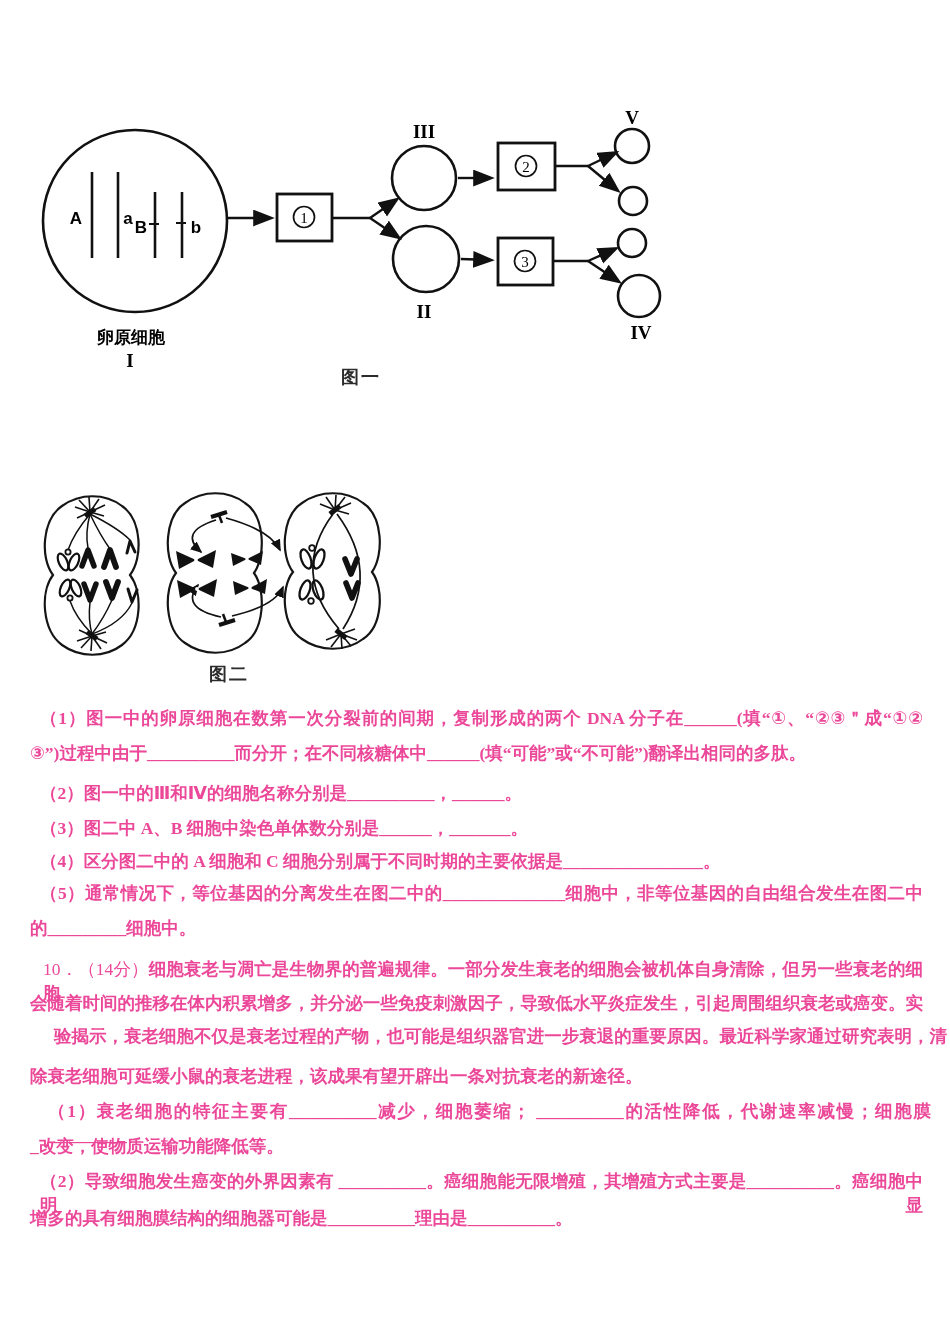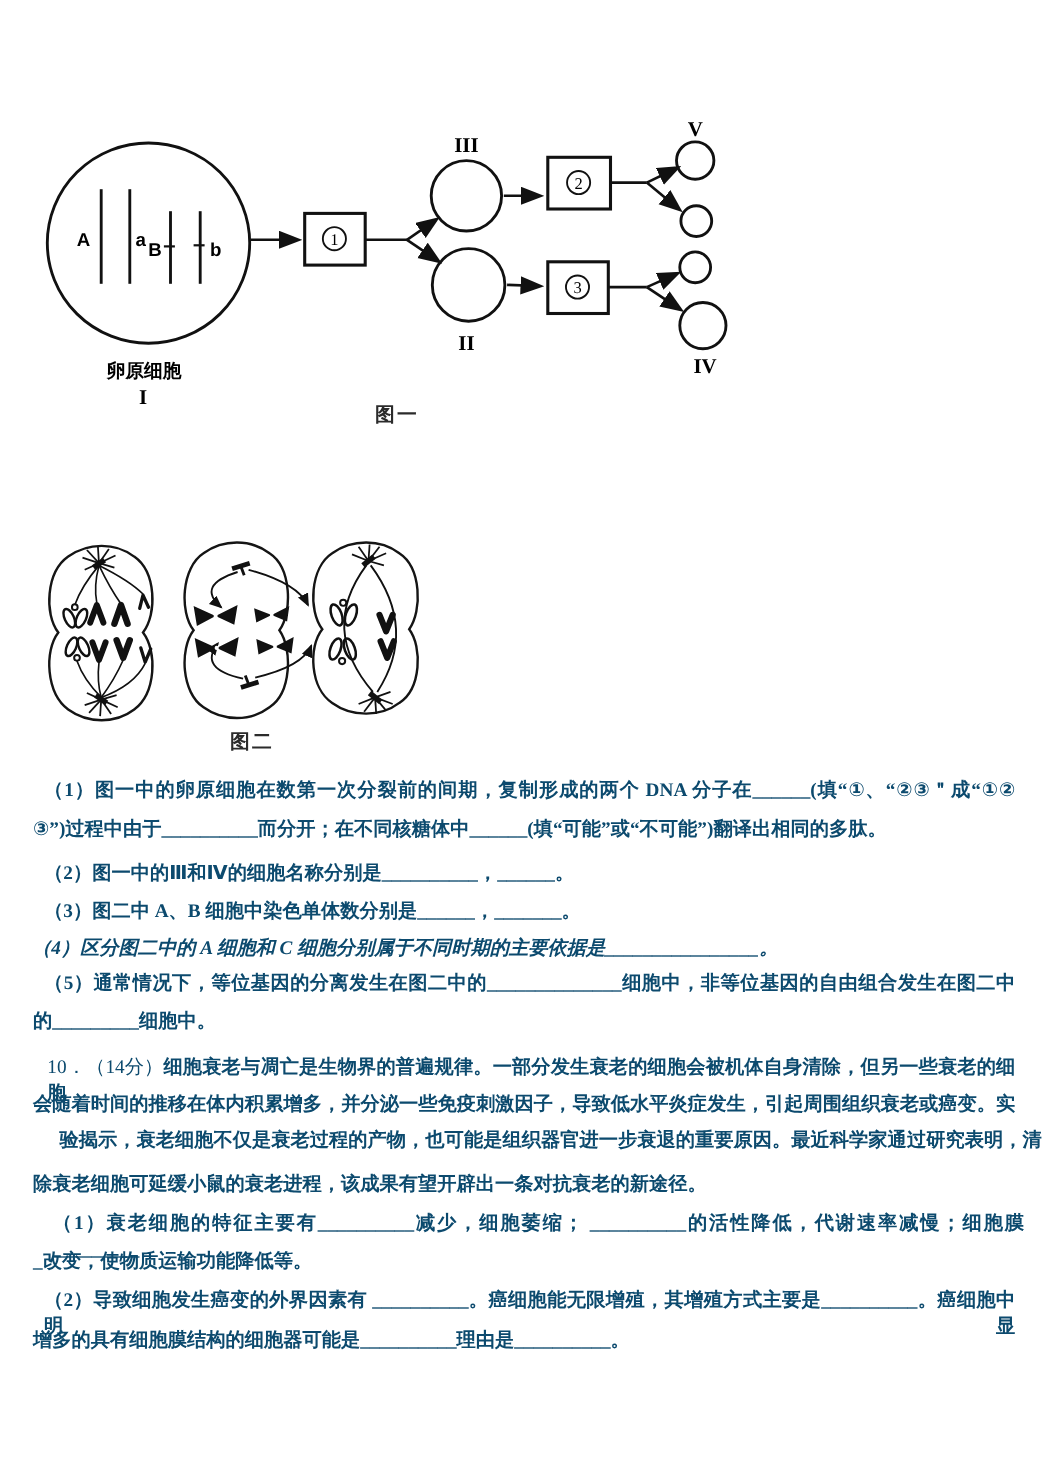--- a/index.html
+++ b/index.html
@@ -5,21 +5,21 @@
   * { margin:0; padding:0; box-sizing:border-box; }
   html,body { width:950px; height:1344px; background:#ffffff; }
   body { position:relative; overflow:hidden;
          font-family:"Liberation Serif","DejaVu Sans",serif; color:#000; }
 
   .fig { position:absolute; }
   #fig1 { left:30px; top:100px; }
   #fig2 { left:30px; top:488px; }
 
   .qline { position:absolute; font-size:17.5px; font-weight:700;
-           line-height:24px; white-space:nowrap; color:#0c4a6e;
+           line-height:24px; white-space:nowrap; color:#ec4899;
            font-family:"Liberation Serif","DejaVu Sans",serif; }
   .qline.full { white-space:normal; text-align:justify; text-align-last:justify; }
   .q-num { font-weight:400; }
 
   svg text { font-family:"Liberation Serif","DejaVu Sans",serif; }
   .lbl-sans  { font-family:"Liberation Sans","DejaVu Sans",sans-serif; font-weight:700; font-size:17px; }
   .lbl-roman { font-family:"Liberation Serif",serif; font-weight:700; font-size:19px; }
   .lbl-digit { font-family:"Liberation Serif",serif; font-weight:400; font-size:15px; }
   .lbl-cn    { font-weight:700; font-size:17px; }
   .lbl-cap   { font-weight:700; font-size:18px; fill:#2b2b2b; letter-spacing:2px; }
@@ -225,21 +225,21 @@
     </g>
   </g>
 
   <text class="lbl-cap" x="199" y="192" text-anchor="middle">图二</text>
 </svg>
 
 <div class="qline full" style="top:706px;left:40px;width:883px;">（1）图一中的卵原细胞在数第一次分裂前的间期，复制形成的两个 DNA 分子在______(填“①、“②③＂成“①②</div>
 <div class="qline" style="top:741px;left:30px;">③”)过程中由于__________而分开；在不同核糖体中______(填“可能”或“不可能”)翻译出相同的多肽。</div>
 <div class="qline" style="top:781px;left:40px;">（2）图一中的Ⅲ和Ⅳ的细胞名称分别是__________，______。</div>
 <div class="qline" style="top:816px;left:40px;">（3）图二中 A、B 细胞中染色单体数分别是______，_______。</div>
-<div class="qline" style="top:849px;left:29px;font-style:italic;">（4）区分图二中的 A 细胞和 C 细胞分别属于不同时期的主要依据是________________。</div>
+<div class="qline" style="top:849px;left:40px;">（4）区分图二中的 A 细胞和 C 细胞分别属于不同时期的主要依据是________________。</div>
 <div class="qline full" style="top:881px;left:40px;width:883px;">（5）通常情况下，等位基因的分离发生在图二中的______________细胞中，非等位基因的自由组合发生在图二中</div>
 <div class="qline" style="top:916px;left:30px;text-align:center;">的_________细胞中。</div>
 <div class="qline full" style="top:957px;left:43px;width:880px;">
   <span class="q-num">10．（14分）</span><span>细胞衰老与凋亡是生物界的普遍规律。一部分发生衰老的细胞会被机体自身清除，但另一些衰老的细胞</span>
 </div>
 <div class="qline full" style="top:991px;left:30px;width:893px;">会随着时间的推移在体内积累增多，并分泌一些免疫刺激因子，导致低水平炎症发生，引起周围组织衰老或癌变。实</div>
 <div class="qline full" style="top:1024px;left:30px;width:893px;margin-left:24px;">验揭示，衰老细胞不仅是衰老过程的产物，也可能是组织器官进一步衰退的重要原因。最近科学家通过研究表明，清</div>
 <div class="qline" style="top:1064px;left:30px;">除衰老细胞可延缓小鼠的衰老进程，该成果有望开辟出一条对抗衰老的新途径。</div>
 <div class="qline full" style="top:1099px;left:48px;width:883px;">（1）衰老细胞的特征主要有__________减少，细胞萎缩； __________的活性降低，代谢速率减慢；细胞膜_________</div>
 <div class="qline" style="top:1134px;left:30px;">_改变，使物质运输功能降低等。</div>

